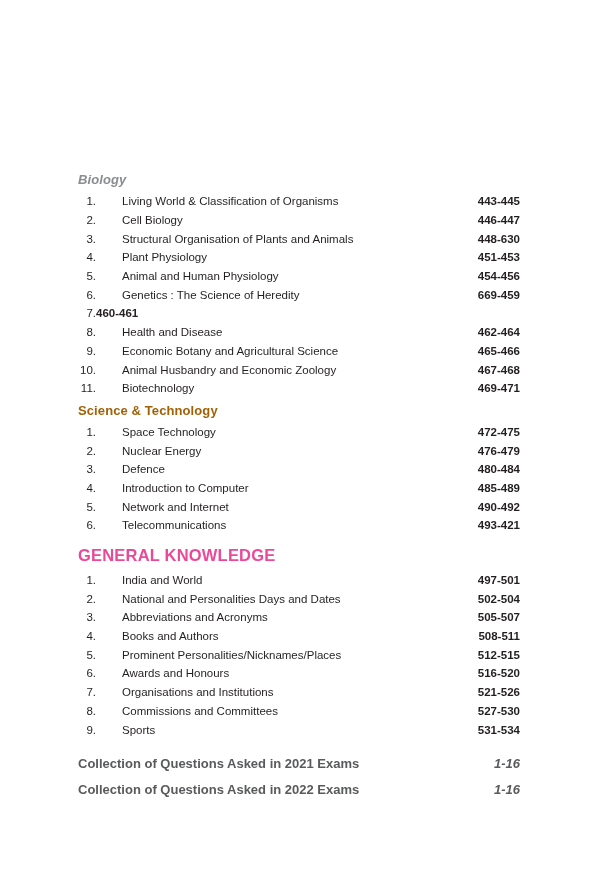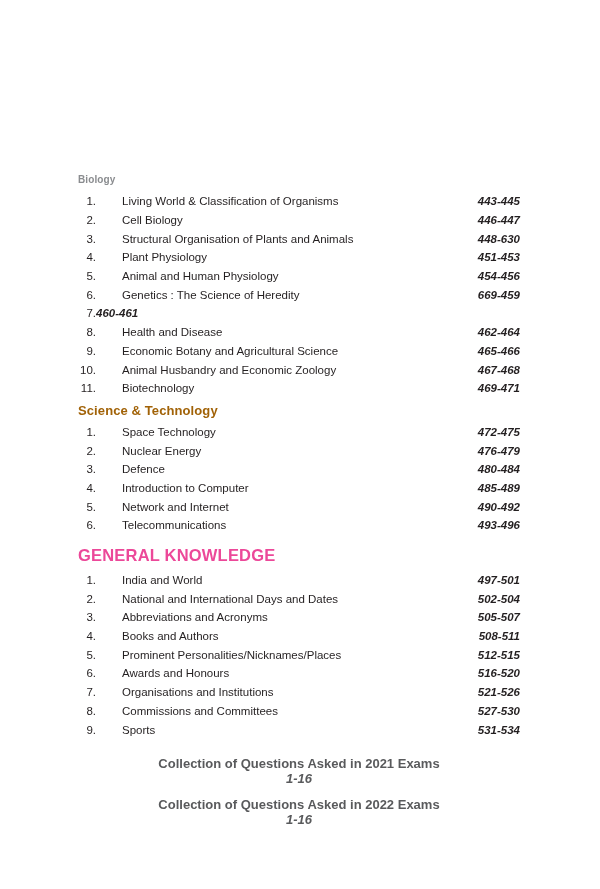--- a/index.html
+++ b/index.html
@@ -15,21 +15,22 @@
     position: absolute;
     left: 78px;
     top: 170px;
     width: 442px;
   }
   .section-header {
     font-weight: 700;
     letter-spacing: 0.1px;
   }
   .section-header.gray-italic {
-    font-size: 10px;
+    font-style: italic;
+    font-size: 13px;
     line-height: 19px;
     color: #8a8c8f;
     margin: 0 0 3px 0;
   }
   .section-header.gray {
     font-size: 13px;
     line-height: 19px;
     color: #a16207;
     margin: 3px 0 3px 0;
   }
@@ -56,30 +57,28 @@
     flex: 1 1 auto;
     margin-left: 6px;
     white-space: nowrap;
     overflow: hidden;
     padding-left: 20px;
   }
   .entry-pages {
     flex: 0 0 auto;
     text-align: right;
     font-weight: 600;
-    font-style: italic;
   }
   .collection-row {
     display: flex;
     align-items: center;
     margin-top: 11px;
     font-size: 13px;
     font-weight: 700;
     color: #595a5c;
-    flex-direction: column;
   }
   .collection-row.first {
     margin-top: 17px;
   }
   .collection-title {
     flex: 1 1 auto;
     white-space: nowrap;
   }
   .collection-pages {
     flex: 0 0 auto;
@@ -168,31 +167,31 @@
       <span class="entry-pages">485-489</span>
     </div>
     <div class="toc-row">
       <span class="entry-number">5.</span>
       <span class="entry-title">Network and Internet</span>
       <span class="entry-pages">490-492</span>
     </div>
     <div class="toc-row">
       <span class="entry-number">6.</span>
       <span class="entry-title">Telecommunications</span>
-      <span class="entry-pages">493-496</span>
+      <span class="entry-pages">493-421</span>
     </div>
     <div class="section-header black-caps">GENERAL KNOWLEDGE</div>
     <div class="toc-row">
       <span class="entry-number">1.</span>
       <span class="entry-title">India and World</span>
       <span class="entry-pages">497-501</span>
     </div>
     <div class="toc-row">
       <span class="entry-number">2.</span>
-      <span class="entry-title">National and International Days and Dates</span>
+      <span class="entry-title">National and Personalities Days and Dates</span>
       <span class="entry-pages">502-504</span>
     </div>
     <div class="toc-row">
       <span class="entry-number">3.</span>
       <span class="entry-title">Abbreviations and Acronyms</span>
       <span class="entry-pages">505-507</span>
     </div>
     <div class="toc-row">
       <span class="entry-number">4.</span>
       <span class="entry-title">Books and Authors</span>

